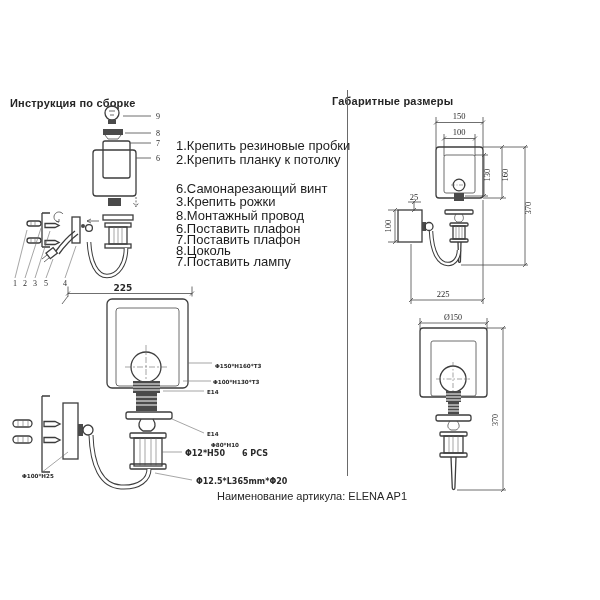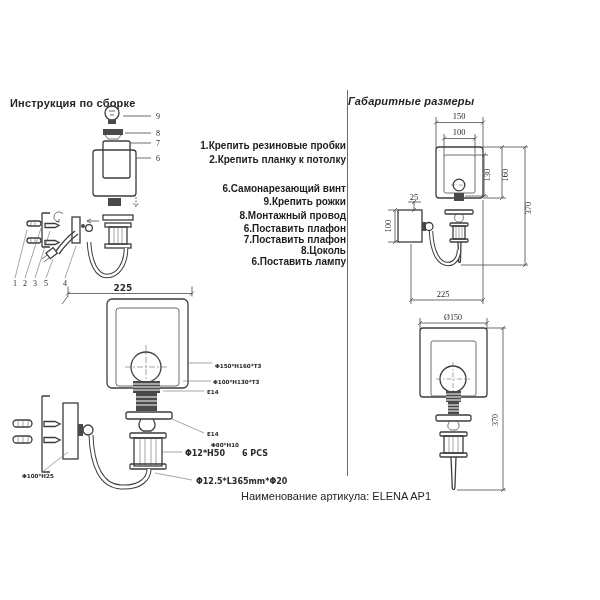--- a/index.html
+++ b/index.html
@@ -1,43 +1,43 @@
 <!DOCTYPE html>
 <html><head>
 <meta charset="utf-8">
 <style>
   html,body{margin:0;padding:0;background:#fff;}
   .canvas{position:relative;width:564px;height:600px;background:#ffffff;overflow:hidden;
           font-family:"Liberation Sans",sans-serif;color:#222;}
   .sec-title{position:absolute;font-size:11px;font-weight:700;color:#252525;letter-spacing:.2px;white-space:nowrap;}
   .divider{position:absolute;left:347px;top:90px;width:1px;height:386px;background:#6a6a6a;}
   .steps{position:absolute;left:176px;top:141px;width:170px;}
-  .step{font-size:10px;line-height:10px;font-weight:700;color:#1d1d1d;margin-bottom:3.6px;white-space:nowrap;text-align:right;}
+  .step{font-size:13px;line-height:10px;font-weight:400;color:#1d1d1d;margin-bottom:3.6px;white-space:nowrap;}
   .step:nth-child(2){margin-bottom:19px;}
   .step:nth-child(n+6){margin-bottom:.8px;}
-  .article{position:absolute;left:217px;top:490px;font-size:11px;color:#252525;white-space:nowrap;margin-left:24px;}
+  .article{position:absolute;left:217px;top:490px;font-size:11px;color:#252525;white-space:nowrap;}
   svg{position:absolute;overflow:visible;}
   svg text{fill:#2a2a2a;}
   .dimS{font-family:"Liberation Serif",serif;font-size:8.5px;}
   .dimB{font-family:"DejaVu Sans",sans-serif;font-size:9px;font-weight:700;}
   .lblT{font-family:"DejaVu Sans",sans-serif;font-size:5.6px;font-weight:700;}
   .lblB{font-family:"DejaVu Sans",sans-serif;font-size:8px;font-weight:700;}
   .num{font-family:"Liberation Serif",serif;font-size:8px;}
   .ln{stroke:#4a4a4a;stroke-width:.8;fill:none;}
   .ln2{stroke:#3d3d3d;stroke-width:1.3;fill:none;}
   .thin{stroke:#6a6a6a;stroke-width:.6;fill:none;}
   .dark{fill:#4a4a4a;stroke:none;}
 </style>
 </head>
 <body>
 
 <div class="canvas">
 
   <div class="sec-title" style="left:10px;top:97px;">Инструкция по сборке</div>
-  <div class="sec-title" style="left:348px;top:95px;font-style:italic;">Габаритные размеры</div>
+  <div class="sec-title" style="left:332px;top:95px;">Габаритные размеры</div>
   <div class="divider"></div>
 
   <svg style="left:5px;top:98px;" width="190" height="190" viewBox="0 0 190 190">
 
     <g>
       <circle class="ln2" cx="107" cy="15" r="7"></circle>
       <path class="ln" d="M104,13 h6 M105,17 h4"></path>
       <rect class="dark" x="103" y="22" width="8" height="4"></rect>
     </g>
     <line class="ln" x1="118" y1="18" x2="146" y2="18"></line>
@@ -105,26 +105,26 @@
     <text class="num" x="18" y="188">2</text>
     <text class="num" x="28" y="188">3</text>
     <text class="num" x="39" y="188">5</text>
     <text class="num" x="58" y="188">4</text>
   </svg>
 
   <div class="steps">
     <div class="step">1.Крепить резиновые пробки</div>
     <div class="step">2.Крепить планку к потолку</div>
     <div class="step">6.Самонарезающий винт</div>
-    <div class="step">9.Крепить рожки</div>
+    <div class="step">3.Крепить рожки</div>
     <div class="step">8.Монтажный провод</div>
     <div class="step">6.Поставить плафон</div>
     <div class="step">7.Поставить плафон</div>
     <div class="step">8.Цоколь</div>
-    <div class="step">6.Поставить лампу</div>
+    <div class="step">7.Поставить лампу</div>
   </div>
 
   <svg style="left:385px;top:105px;" width="165" height="205" viewBox="0 0 165 205">
 
     <text class="dimS" x="74" y="14" text-anchor="middle">150</text>
     <path class="ln" d="M51,17.5 h47 M51,12 v31 M98,12 v31 M49,19.5 l4,-4 M96,19.5 l4,-4"></path>
 
     <text class="dimS" x="74" y="30" text-anchor="middle">100</text>
     <path class="ln" d="M59,33.5 h31 M59,29 v22 M90,29 v22 M57,35.5 l4,-4 M88,35.5 l4,-4"></path>
 

